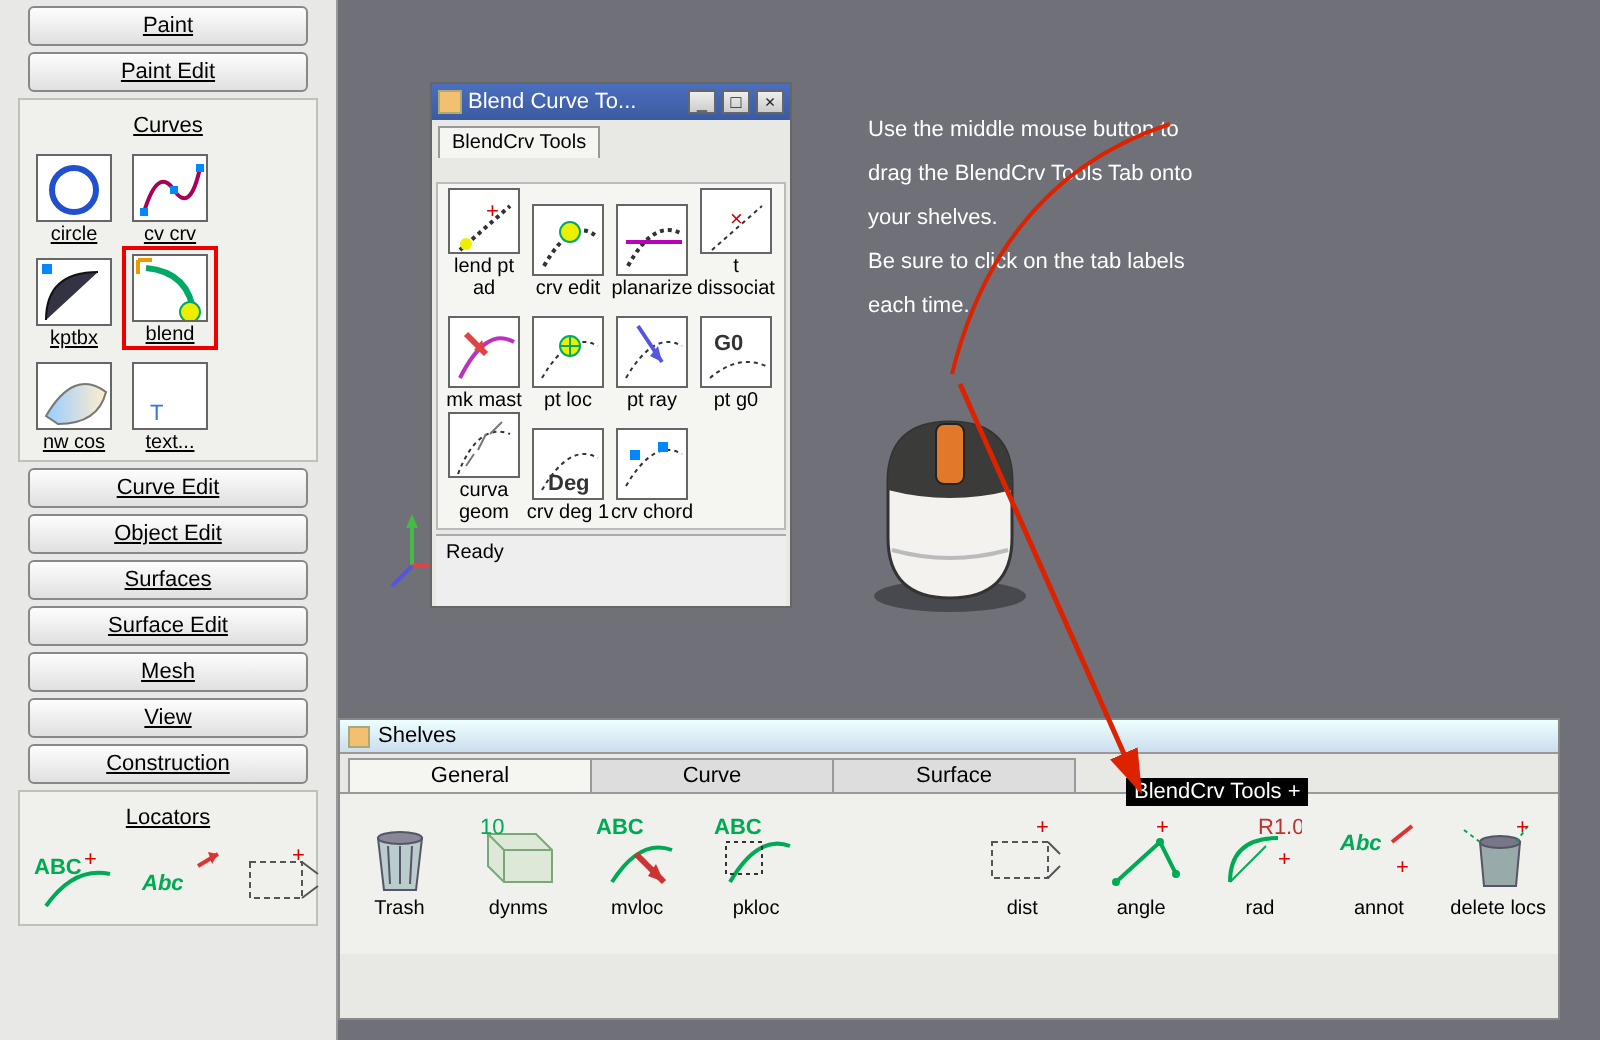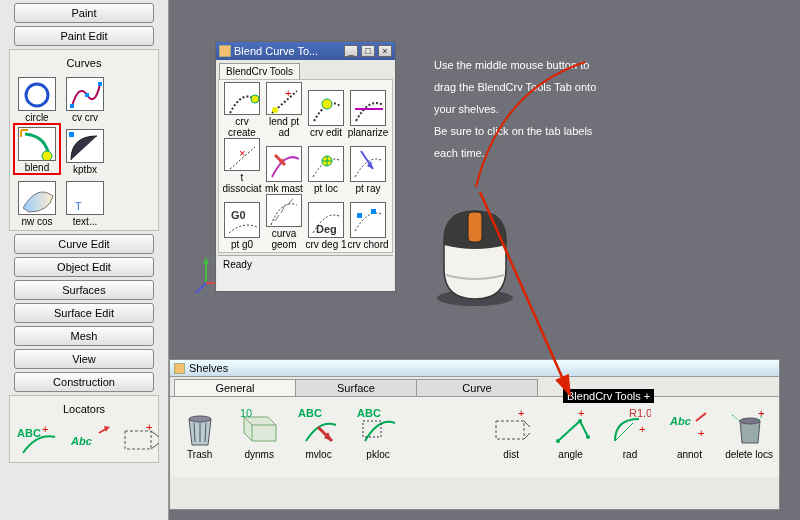--- a/index.html
+++ b/index.html
@@ -1,19 +1,19 @@
 <!DOCTYPE html>
 <html><head>
 <meta charset="utf-8">
 <style>
   * { box-sizing: border-box; margin: 0; padding: 0; font-family: Tahoma, sans-serif; font-size: 11px; }
   body { width: 800px; height: 520px; background: #eee; overflow: hidden; position: relative; }
 
   
-  .left-col { position: absolute; left: 0; top: 0; width: 169px; height: 520px; background: #e8e8e6; border-right: 1px solid #999; }
+  .left-col { position: absolute; left: 0; top: 0; width: 169px; height: 520px; background: #e8e8e6; border-right: 1px solid #999; text-decoration: underline; }
   .tool-btn { display: block; width: 140px; height: 20px; margin: 3px auto; background: linear-gradient(#fdfdfd,#e0e0e0); border: 1px solid #888; border-radius: 3px; text-align: center; line-height: 18px; cursor: default; }
 
   .palette-title { text-align: center; padding: 4px 0 2px; font-size: 11px; }
   .palette-box { width: 150px; margin: 0 auto 3px; border: 1px solid #c0c0b8; background: #f0f0ec; padding: 3px; }
   .palette-grid { display: flex; flex-wrap: wrap; }
   .tool-cell { width: 48px; height: 52px; display: flex; flex-direction: column; align-items: center; justify-content: flex-end; position: relative; }
   .tool-cell.selected { border: 2px solid #e00; }
   .cell-icon { width: 38px; height: 34px; border: 1px solid #666; background: #fff; position: relative; overflow: hidden; }
   .cell-lbl { font-size: 10px; padding-top: 1px; text-align: center; }
 
@@ -23,21 +23,21 @@
   .viewport { position: absolute; left: 169px; top: 0; right: 0; bottom: 0; background: #6f7078; }
   .axis { position: absolute; left: 25px; bottom: 225px; width: 40px; height: 40px; }
 
   
   .float-win { position: absolute; left: 215px; top: 41px; width: 181px; background: #e8e8e4; border: 1px solid #666; }
   .titlebar { height: 18px; background: linear-gradient(#4a6fbf,#3c5a9f); color: #fff; display: flex; align-items: center; padding: 0 3px; gap: 3px; font-size:10px; }
   .titlebar .ticon { width: 12px; height: 12px; background: #f2c070; border: 1px solid #aa7; }
   .titlebar .ttxt { flex: 1; white-space: nowrap; overflow: hidden; }
   .titlebar .wbtn { width: 14px; height: 12px; background: linear-gradient(#eee,#ccc); border: 1px solid #666; color: #222; font-size: 9px; line-height: 10px; text-align: center; }
 
-  .float-tab { display: inline-block; padding: 2px 6px; background: #f5f5f2; border: 1px solid #999; border-bottom: none; margin: 3px 0 0 3px; font-size: 10px; }
+  .float-tab { display: inline-block; padding: 2px 6px; background: #f5f5f2; border: 1px solid #999; border-bottom: none; margin: 3px 0 12px 3px; font-size: 10px; }
   .float-grid { background: #f5f5f2; border: 1px solid #bbb; margin: 0 2px 2px; display: flex; flex-wrap: wrap; padding: 2px; }
   .fcell { width: 42px; height: 56px; display: flex; flex-direction: column; align-items: center; justify-content: flex-end; }
   .fcell .cell-icon { width: 36px; height: 36px; }
 
   .status { height: 36px; line-height: 18px; padding-left: 5px; border-top: 1px solid #aaa; background: #eee; font-size:10px; margin:2px 2px 0; }
 
   
   .instruct { position: absolute; left: 434px; top: 54px; right: 20px; color: #fff; font-family: Verdana, sans-serif; font-size: 15px; line-height: 22px; }
 
   
@@ -79,34 +79,34 @@
       </div>
       <div class="tool-cell">
         <div class="cell-icon"><svg width="38" height="34">
               <path d="M5 28 Q 12 5 20 17 T 33 6" fill="none" stroke="#a05" stroke-width="2"></path>
               <rect x="3" y="26" width="4" height="4" fill="#08f"></rect>
               <rect x="18" y="15" width="4" height="4" fill="#08f"></rect>
               <rect x="31" y="4" width="4" height="4" fill="#08f"></rect>
             </svg></div>
         <div class="cell-lbl">cv crv</div>
       </div>
+      <div class="tool-cell">
+        <div class="cell-icon"><svg width="38" height="34">
+              <path d="M4 30 Q 4 6 30 6" fill="#334" stroke="#111"></path>
+              <rect x="2" y="2" width="5" height="5" fill="#08f"></rect>
+            </svg></div>
+        <div class="cell-lbl">kptbx</div>
+      </div>
       <div class="tool-cell selected">
         <div class="cell-icon"><svg width="38" height="34">
               <path d="M6 6 Q 28 8 30 30" fill="none" stroke="#0a6" stroke-width="3"></path>
               <circle cx="28" cy="28" r="5" fill="#ee0" stroke="#0a6"></circle>
               <path d="M2 2 L9 2 M2 2 L2 9" stroke="#e90" stroke-width="2"></path>
             </svg></div>
         <div class="cell-lbl">blend</div>
-      </div>
-      <div class="tool-cell">
-        <div class="cell-icon"><svg width="38" height="34">
-              <path d="M4 30 Q 4 6 30 6" fill="#334" stroke="#111"></path>
-              <rect x="2" y="2" width="5" height="5" fill="#08f"></rect>
-            </svg></div>
-        <div class="cell-lbl">kptbx</div>
       </div>
       <div class="tool-cell">
         <div class="cell-icon"><svg width="38" height="34">
               <defs>
                 <linearGradient id="g1">
                   <stop offset="0" stop-color="#9cf"></stop>
                   <stop offset="1" stop-color="#fec"></stop>
                 </linearGradient>
               </defs>
               <path d="M4 26 Q 18 2 34 14 Q 30 30 10 30 Z" fill="url(#g1)" stroke="#777"></path>
@@ -167,27 +167,20 @@
     <div class="ticon"></div>
     <div class="ttxt">Blend Curve To...</div>
     <div class="wbtn">_</div>
     <div class="wbtn">□</div>
     <div class="wbtn">×</div>
   </div>
   <div class="float-tab">BlendCrv Tools</div>
   <div class="float-grid">
     <div class="fcell">
         <div class="cell-icon"><svg width="36" height="36">
-            <path d="M5 30 Q 18 5 32 18" fill="none" stroke="#333" stroke-width="2" stroke-dasharray="2 2"></path>
-            <circle cx="30" cy="16" r="4" fill="#ee0" stroke="#0a6"></circle>
-          </svg></div>
-        <div class="cell-lbl">crv create</div>
-      </div>
-    <div class="fcell">
-        <div class="cell-icon"><svg width="36" height="36">
             <path d="M5 30 L30 8" stroke="#333" stroke-width="2" stroke-dasharray="2 2"></path>
             <text x="18" y="14" fill="#d00" font-size="16">+</text>
             <circle cx="8" cy="27" r="3" fill="#ee0"></circle>
           </svg></div>
         <div class="cell-lbl">lend pt ad</div>
       </div>
     <div class="fcell">
         <div class="cell-icon"><svg width="36" height="36">
             <path d="M5 30 Q 20 4 32 16" fill="none" stroke="#333" stroke-width="2" stroke-dasharray="2 2"></path>
             <circle cx="18" cy="13" r="5" fill="#ee0" stroke="#0a6"></circle>
@@ -282,22 +275,22 @@
   <path d="M14 70 Q43 78 72 70" fill="none" stroke="#bbb" stroke-width="2"></path>
 </svg>
 
 <div class="shelves-panel">
   <div class="shelves-title">
     <div class="ticon"></div>
     <span>Shelves</span>
   </div>
   <div class="shelf-tabs">
     <div class="shelf-tab active">General</div>
+    <div class="shelf-tab">Curve</div>
     <div class="shelf-tab">Surface</div>
-    <div class="shelf-tab">Curve</div>
   </div>
   <div class="shelf-content">
     <div class="drag-lbl">BlendCrv Tools  +</div>
     <div class="shelf-items">
       <div class="sitem">
           <svg class="sicon">
             <path d="M10 12 L32 12 L29 38 L13 38 Z" fill="#bcc" stroke="#556"></path>
             <ellipse cx="21" cy="12" rx="11" ry="3" fill="#889" stroke="#556"></ellipse>
             <line x1="15" y1="16" x2="16" y2="35" stroke="#556"></line>
             <line x1="21" y1="16" x2="21" y2="35" stroke="#556"></line>

